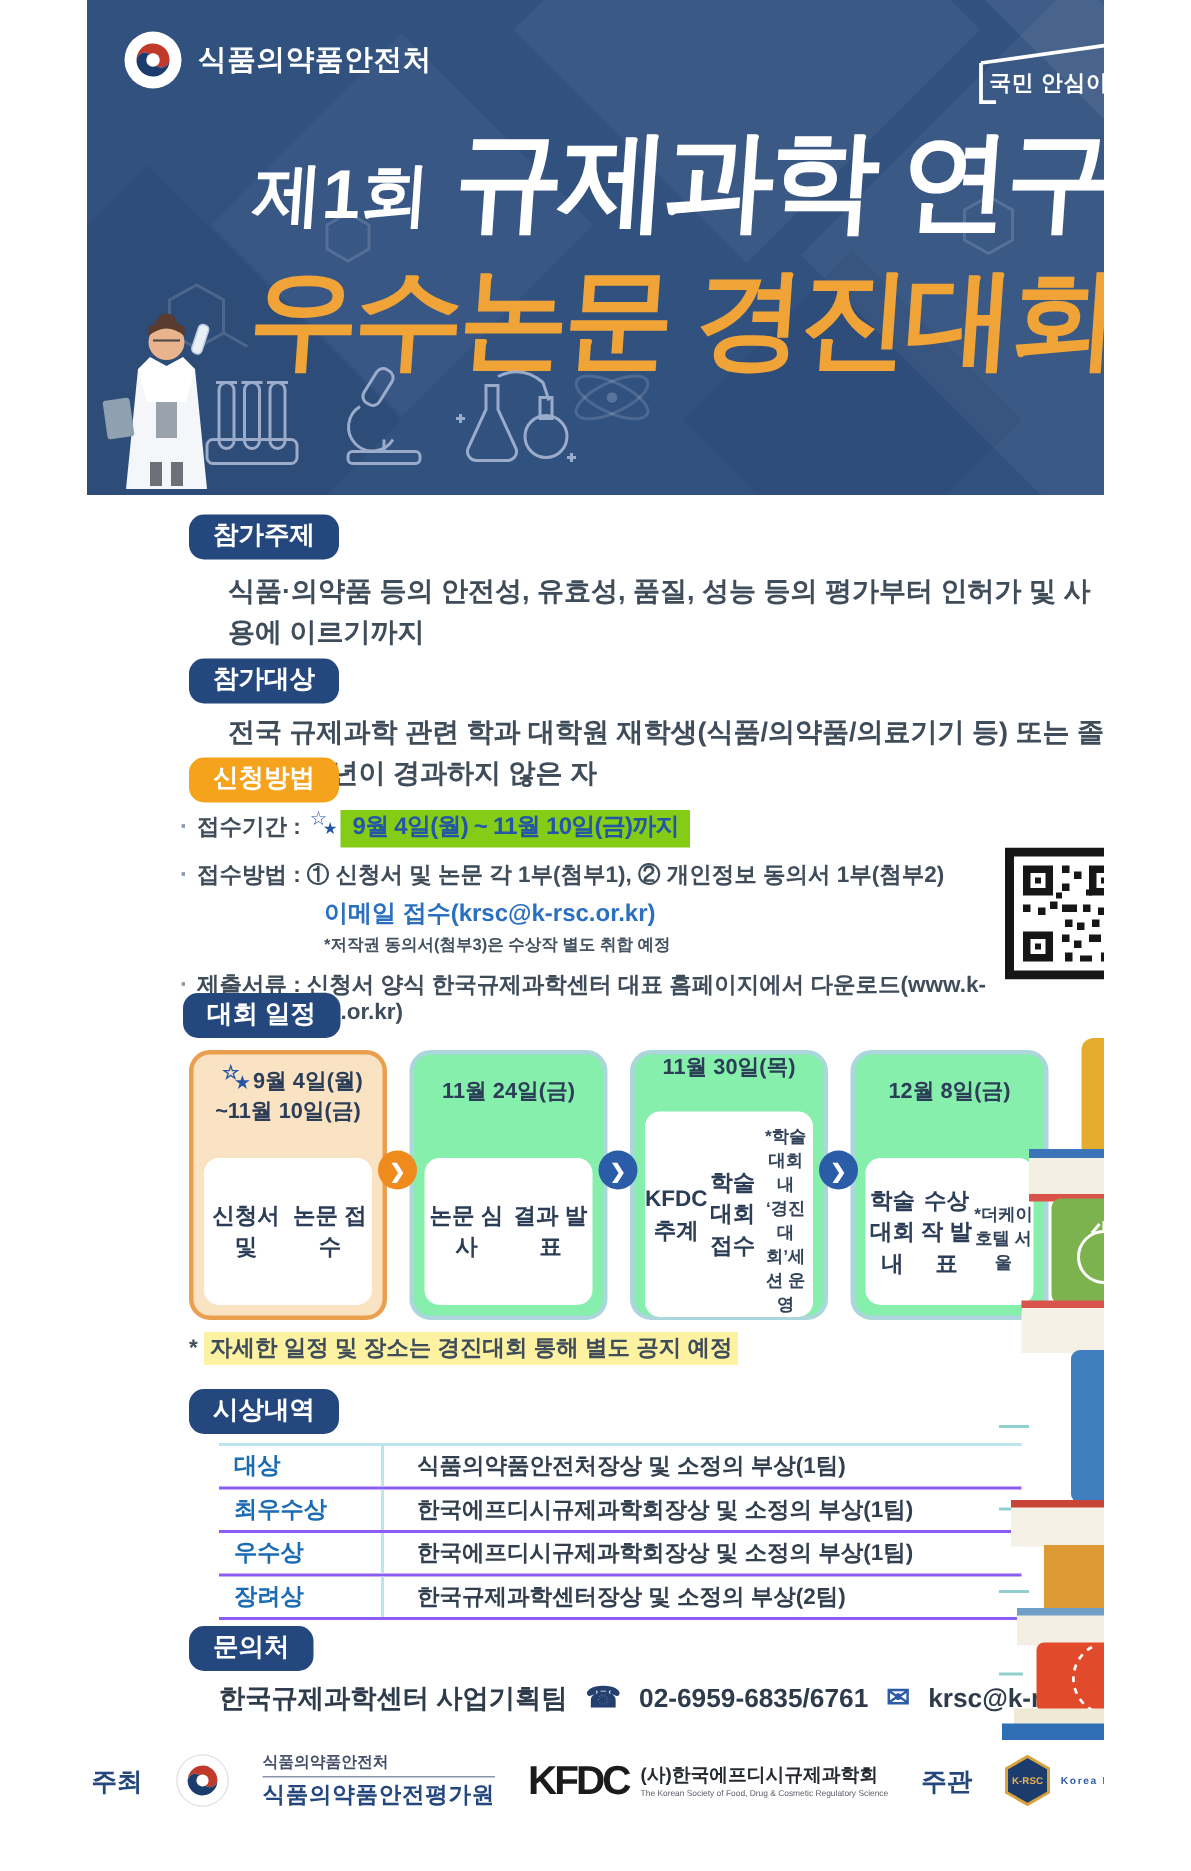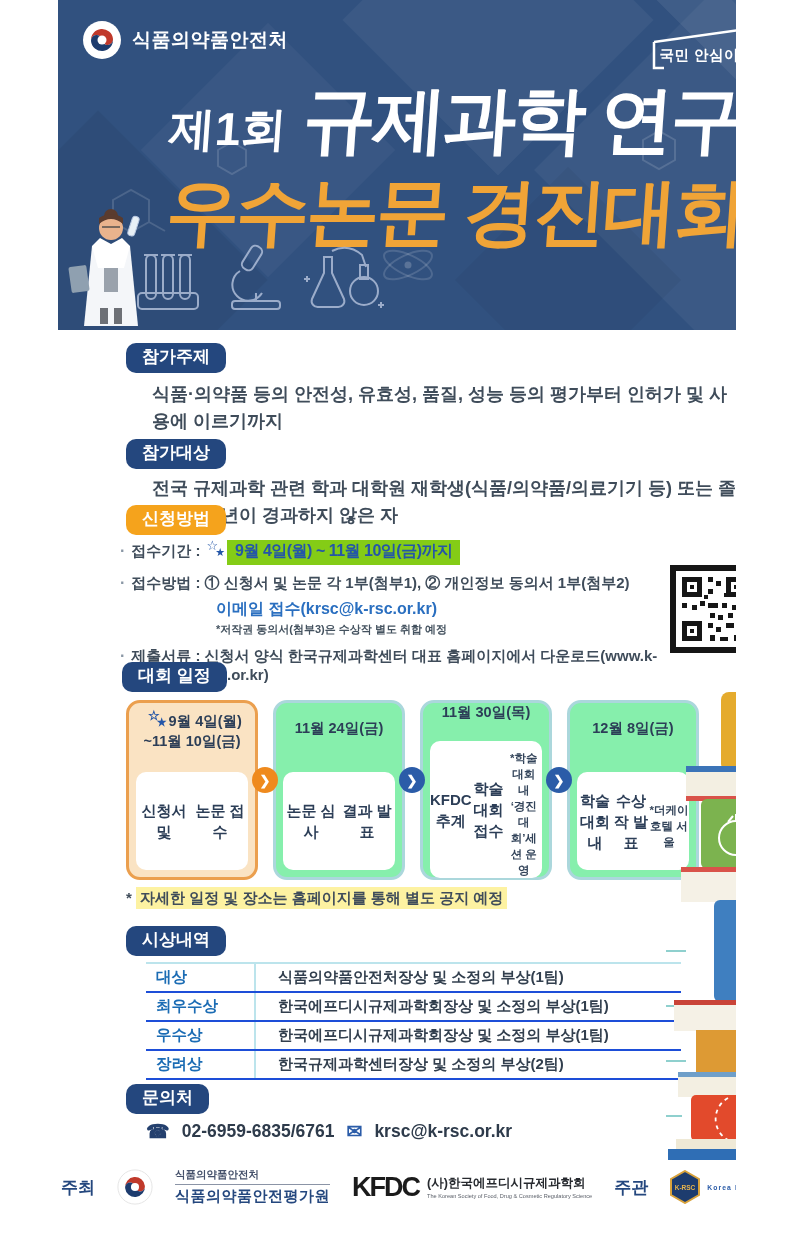--- a/index.html
+++ b/index.html
@@ -51,21 +51,21 @@
   .card-body { flex:1; margin:19px 7px 7px; background:#fff; border-radius:10px; display:flex; flex-direction:row; justify-content:center; align-items:center; font-size:15px; font-weight:700; color:#2c3e57; line-height:21px; text-align:center; }
   .card-note { font-size:11.5px; font-weight:600; color:#33445a; margin-top:9px; line-height:16px; }
   .arrow { position:absolute; top:767px; width:26px; height:26px; border-radius:50%; color:#fff; display:flex; align-items:center; justify-content:center; font-size:13px; font-weight:900; }
   .arrow.a1 { left:194px; background:#ef8a1d; }
   .arrow.a2 { left:341px; background:#2b5ca8; }
   .arrow.a3 { left:488px; background:#2b5ca8; }
   .footnote { position:absolute; left:68px; top:889px; font-size:15px; font-weight:700; color:#3f4c5a; }
   .footnote .hl { background:#fdf2a2; padding:2px 4px 3px; }
   
   .awards { position:absolute; left:88px; top:962px; width:535px; border-top:2px solid #bce4ec; }
-  .award-row { display:flex; align-items:stretch; height:27px; border-bottom:2px solid #1d4ed8; }
+  .award-row { display:flex; align-items:stretch; height:27px; border-bottom:2px solid #8b5cf6; }
   .award-rank { width:98px; padding-left:10px; color:#1b6cb4; font-weight:700; font-size:15.5px; border-right:2px solid #bce4ec; display:flex; align-items:center; }
   .award-prize { padding-left:22px; font-size:15px; font-weight:600; color:#323f4e; display:flex; align-items:center; }
   
   .contact { position:absolute; left:88px; top:1120px; display:flex; align-items:center; gap:12px; font-size:17.5px; font-weight:700; color:#2e3b4b; white-space:nowrap; }
   .ph-ic { color:#24406e; font-size:19px; }
   .ml-ic { color:#2b5ca8; font-size:19px; }
   
   .footer { position:absolute; left:0; top:1168px; width:794px; display:flex; justify-content:center; align-items:center; gap:22px; }
   .f-label { color:#24477e; font-size:17px; font-weight:800; }
   .host-block { display:flex; flex-direction:column; }
@@ -286,21 +286,21 @@
         </div>
       </div>
     </div>
   </div>
   <div class="arrow a1">❯</div>
   <div class="arrow a2">❯</div>
   <div class="arrow a3">❯</div>
 
   <div class="footnote">
     <span>*</span>
-    <span class="hl">자세한 일정 및 장소는 홈페이지를 통해 별도 공지 예정</span>
+    <span class="hl">자세한 일정 및 장소는 경진대회 통해 별도 공지 예정</span>
   </div>
 
   <div class="badge" style="left:68px;top:926px;">시상내역</div>
   <div class="awards">
     <div class="award-row">
       <div class="award-rank">대상</div>
       <div class="award-prize">식품의약품안전처장상 및 소정의 부상(1팀)</div>
     </div>
     <div class="award-row">
       <div class="award-rank">최우수상</div>
@@ -311,20 +311,21 @@
       <div class="award-prize">한국에프디시규제과학회장상 및 소정의 부상(1팀)</div>
     </div>
     <div class="award-row">
       <div class="award-rank">장려상</div>
       <div class="award-prize">한국규제과학센터장상 및 소정의 부상(2팀)</div>
     </div>
   </div>
 
   <div class="badge" style="left:68px;top:1084px;">문의처</div>
   <div class="contact">
+    <span>한국규제과학센터 사업기획팀</span>
     <span class="ph-ic">☎</span>
     <span>02-6959-6835/6761</span>
     <span class="ml-ic">✉</span>
     <span>krsc@k-rsc.or.kr</span>
   </div>
 
   <div class="footer">
     <span class="f-label">주최</span>
     <svg width="36" height="36" viewBox="0 0 40 40">
       <circle cx="20" cy="20" r="19" fill="#ffffff" stroke="#e2e2e2"></circle>

